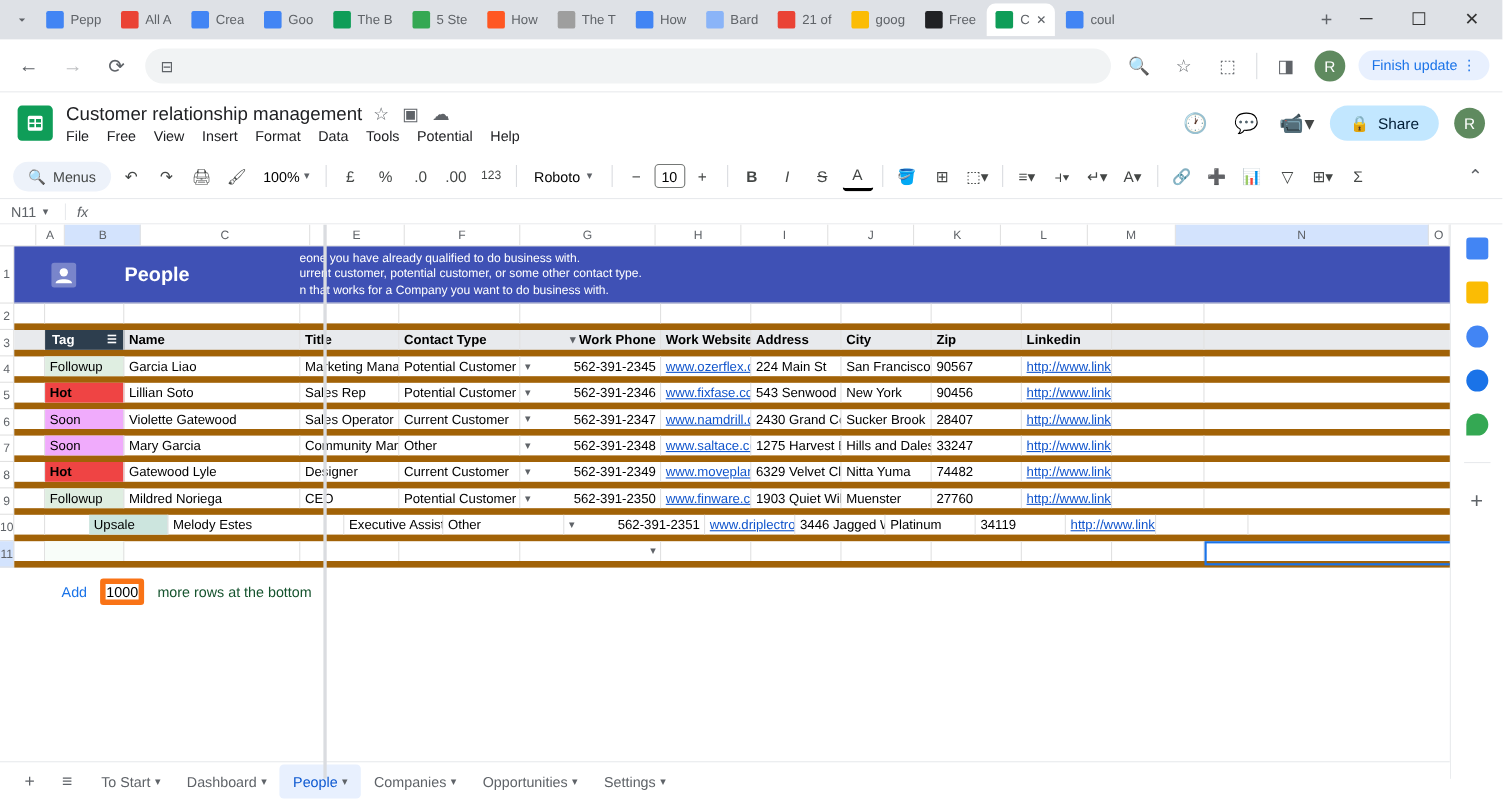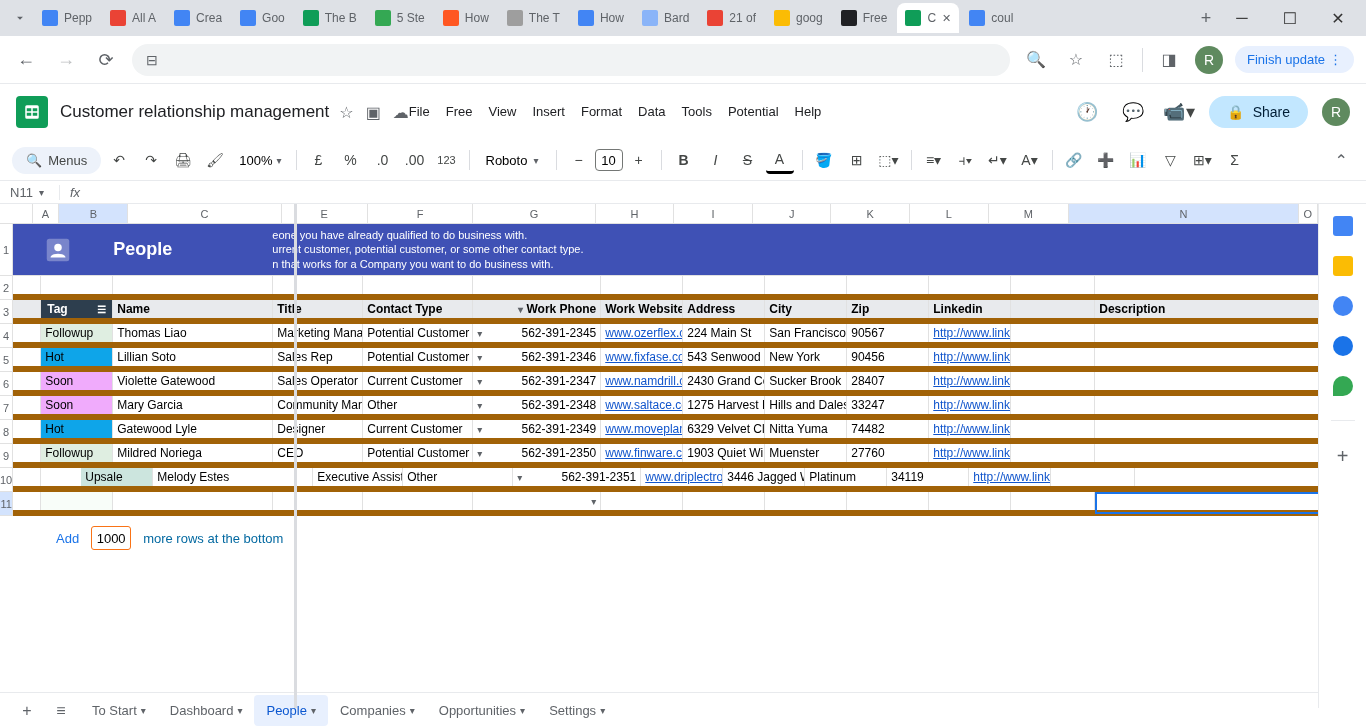--- a/index.html
+++ b/index.html
@@ -22,21 +22,21 @@
 .url-bar .site-icon { color: #5f6368; font-size: 14px; }
 .browser-actions { display: flex; align-items: center; gap: 12px; }
 .browser-actions .icon-btn { width: 28px; height: 28px; display: flex; align-items: center; justify-content: center; cursor: pointer; color: #5f6368; }
 .divider-v { width: 1px; height: 24px; background: #dadce0; }
 .finish-update { background: #e8f0fe; color: #1a73e8; font-size: 13px; padding: 6px 12px; border-radius: 16px; cursor: pointer; display: flex; align-items: flex-start; gap: 4px; }
 .avatar { width: 28px; height: 28px; border-radius: 50%; background: #5f8a5f; color: #fff; display: flex; align-items: center; justify-content: center; font-size: 14px; font-weight: 500; }
 
 
 .sheets-header { height: 56px; display: flex; align-items: center; padding: 0 16px; gap: 12px; }
 .sheets-logo { width: 32px; height: 32px; background: #0f9d58; border-radius: 4px; display: flex; align-items: center; justify-content: center; color: #fff; }
-.doc-title-area { display: flex; flex-direction: row; flex: 1; }
+.doc-title-area { display: flex; flex-direction: column; flex: 1; }
 .doc-title-row { display: flex; align-items: center; gap: 10px; }
 .doc-title { font-size: 17px; color: #202124; }
 .doc-icons { display: flex; gap: 12px; color: #5f6368; }
 .doc-icons span { cursor: pointer; font-size: 16px; }
 .menubar { display: flex; gap: 16px; margin-top: 2px; font-size: 13px; color: #202124; }
 .menubar span { cursor: pointer; }
 .header-right { display: flex; align-items: center; gap: 14px; }
 .header-right .icon-btn { width: 32px; height: 32px; display: flex; align-items: center; justify-content: center; cursor: pointer; color: #444746; font-size: 18px; }
 .share-btn { background: #c2e7ff; color: #001d35; padding: 8px 18px; border-radius: 20px; font-size: 14px; font-weight: 500; display: flex; align-items: center; gap: 8px; cursor: pointer; }
 
@@ -80,35 +80,35 @@
 .banner-row { background: #3f51b5; color: #fff; display: flex; align-items: center; height: 52px; border-bottom: 1px solid #e1e1e1; }
 .banner-row .people-icon { width: 30px; height: 30px; margin-left: 30px; }
 .banner-row .people-title { font-size: 18px; font-weight: bold; margin-left: 40px; }
 .banner-row .banner-desc { font-size: 11px; margin-left: 100px; line-height: 1.3; }
 
 .header-row { background: #e8eaed; font-weight: bold; font-size: 12px; }
 .tag-header { background: #2d3e4e; color: #fff; display: flex; align-items: center; justify-content: space-between; padding: 0 6px; }
 
 .tag-cell { font-size: 12px; }
 .tag-followup { background: #dfeee1; }
-.tag-hot { background: #0ea5e9; }
+.tag-hot { background: #ef4444; font-weight: bold; }
 .tag-soon { background: #f0abfc; }
 .tag-upsale { background: #cce5de; margin-left: 40px; }
 
 .link-cell { color: #1155cc; text-decoration: underline; }
 
 .selected-cell { border: 2px solid #1a73e8; height: 22px; position: relative; }
 .selected-cell::after { content: ''; position: absolute; bottom: -4px; right: -4px; width: 6px; height: 6px; background: #1a73e8; }
 
 .dropdown-arrow { color: #5f6368; font-size: 10px; }
 
 
 .add-rows { padding: 10px 20px 10px 56px; display: flex; align-items: center; gap: 12px; font-size: 13px; }
 .add-link { color: #1a73e8; cursor: pointer; }
-.rows-input { width: 40px; height: 24px; border: 1px solid #f97316; text-align: center; border-radius: 3px; font-size: 13px; }
+.rows-input { width: 40px; height: 24px; border: 5px solid #f97316; text-align: center; border-radius: 3px; font-size: 13px; }
 
 
 .sheet-tabs { position: absolute; bottom: 0; left: 0; right: 48px; height: 36px; border-top: 1px solid #e8eaed; display: flex; align-items: center; padding: 0 12px; gap: 4px; background: #fff; }
 .sheet-tabs .st-btn { width: 30px; height: 30px; display: flex; align-items: center; justify-content: center; cursor: pointer; color: #5f6368; }
 .sheet-tab { padding: 8px 12px; font-size: 13px; color: #5f6368; cursor: pointer; display: flex; align-items: center; gap: 4px; }
 .sheet-tab.active { color: #0b57d0; background: #e8f0fe; border-radius: 4px; font-weight: 500; }
 
 
 .cA { width: 28px; } .cB { width: 72px; } .cC { width: 160px; }
 .cE { width: 90px; } .cF { width: 110px; } .cG { width: 128px; } .cH { width: 82px; }
@@ -405,29 +405,28 @@
           <div class="cell cC">Name</div>
           <div class="cell cE">Title</div>
           <div class="cell cF">Contact Type</div>
           <div class="cell cG" style="justify-content:flex-end"><span class="dropdown-arrow">▾</span>&nbsp;<span>Work Phone</span></div>
           <div class="cell cH">Work Website</div>
           <div class="cell cI">Address</div>
           <div class="cell cJ">City</div>
           <div class="cell cK">Zip</div>
           <div class="cell cL">Linkedin</div>
           <div class="cell cM"></div>
-          <div class="cell cN">Description</div>
 
         </div>
 
         <div id="data-rows">
             <div class="grid-row">
     <div class="cell cA"></div>
     <div class="cell cB tag-cell tag-followup">Followup</div>
-    <div class="cell cC">Thomas Liao</div>
+    <div class="cell cC">Garcia Liao</div>
     <div class="cell cE">Marketing Manager</div>
     <div class="cell cF">Potential Customer</div>
     <div class="cell cG" style="justify-content:space-between">
                 <span class="dropdown-arrow">▾</span>
                 <span>562-391-2345</span>
               </div>
     <div class="cell cH link-cell">www.ozerflex.co</div>
     <div class="cell cI">224 Main St</div>
     <div class="cell cJ">San Francisco</div>
     <div class="cell cK">90567</div>
@@ -569,21 +568,21 @@
             <div class="cell cM"></div>
           <div class="cell cN selected-cell"></div>
 
         </div>
       </div>
     </div>
 
     <div class="add-rows">
       <span class="add-link">Add</span>
       <input class="rows-input" value="1000" style="">
-      <span style="color:#0369a1">more rows at the bottom</span>
+      <span style="color:#14532d">more rows at the bottom</span>
     </div>
   </div>
 
   <div class="side-panel">
     <div class="sp-icon" style="background:#4285f4;border-radius:3px"></div>
     <div class="sp-icon" style="background:#fbbc04;border-radius:3px"></div>
     <div class="sp-icon" style="background:#4285f4;border-radius:50%"></div>
     <div class="sp-icon" style="background:#1a73e8;border-radius:50%"></div>
     <div class="sp-icon" style="background:#34a853;border-radius:50% 50% 50% 0"></div>
     <div style="border-top:1px solid #e8eaed;width:24px;margin:4px 0"></div>

